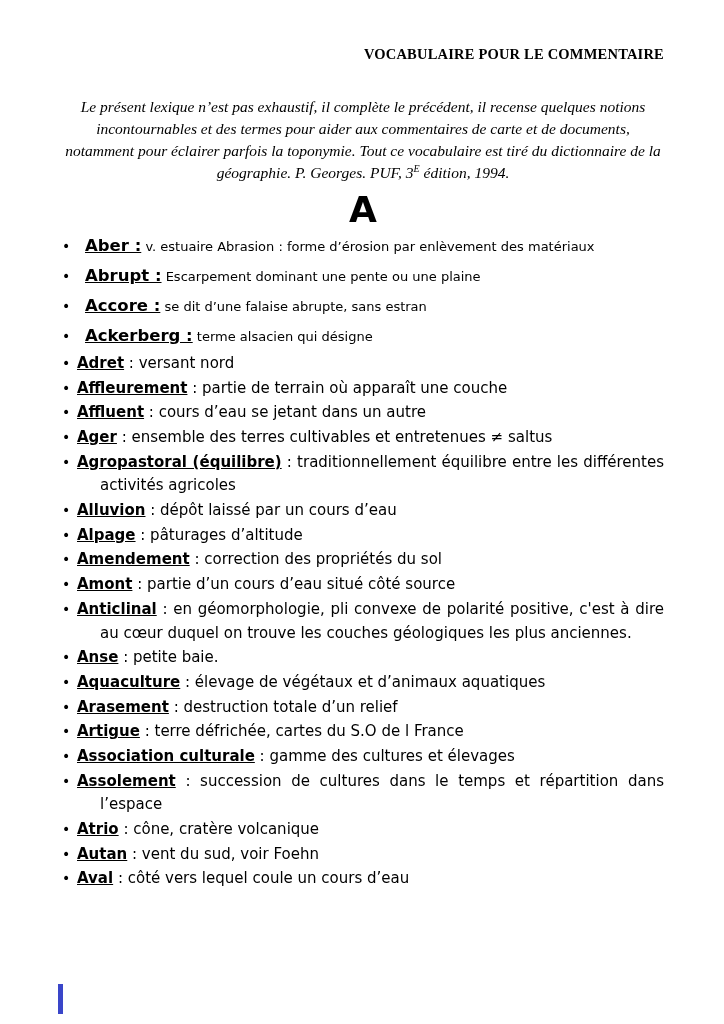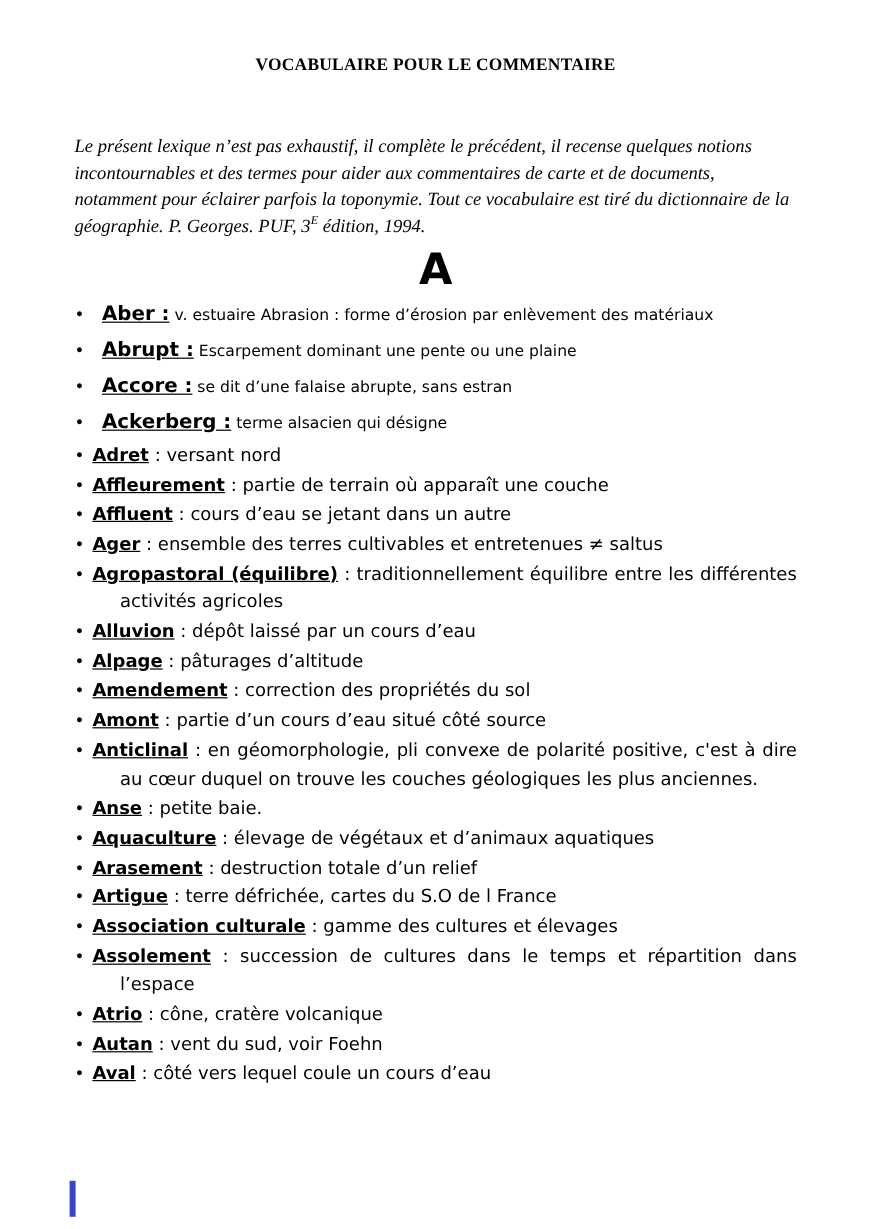--- a/index.html
+++ b/index.html
@@ -8,29 +8,29 @@
     width:724px; height:1024px;
     position:relative; overflow:hidden;
     font-family:"DejaVu Sans", sans-serif;
     color:#000;
   }
   .page { padding:46px 60px 0 62px; }
 
   .doc-title {
     font-family:"Liberation Serif", serif;
     font-size:14.5px; font-weight:bold;
-    text-align:center; letter-spacing:0.2px;
+    text-align:right; letter-spacing:0.2px;
   }
 
   .intro {
     font-family:"Liberation Serif", serif;
     font-style:italic;
     font-size:15.5px; line-height:1.42;
-    margin-top:49px;
-    text-align:left;
+    margin-top:33px;
+    text-align:center;
   }
   .intro sup { font-size:10px; font-style:italic; }
 
   .section-letter {
     font-family:"DejaVu Sans", sans-serif;
     font-size:36px; font-weight:bold;
     text-align:center;
     margin-top:6px; margin-bottom:2px;
     line-height:1.1;
   }

